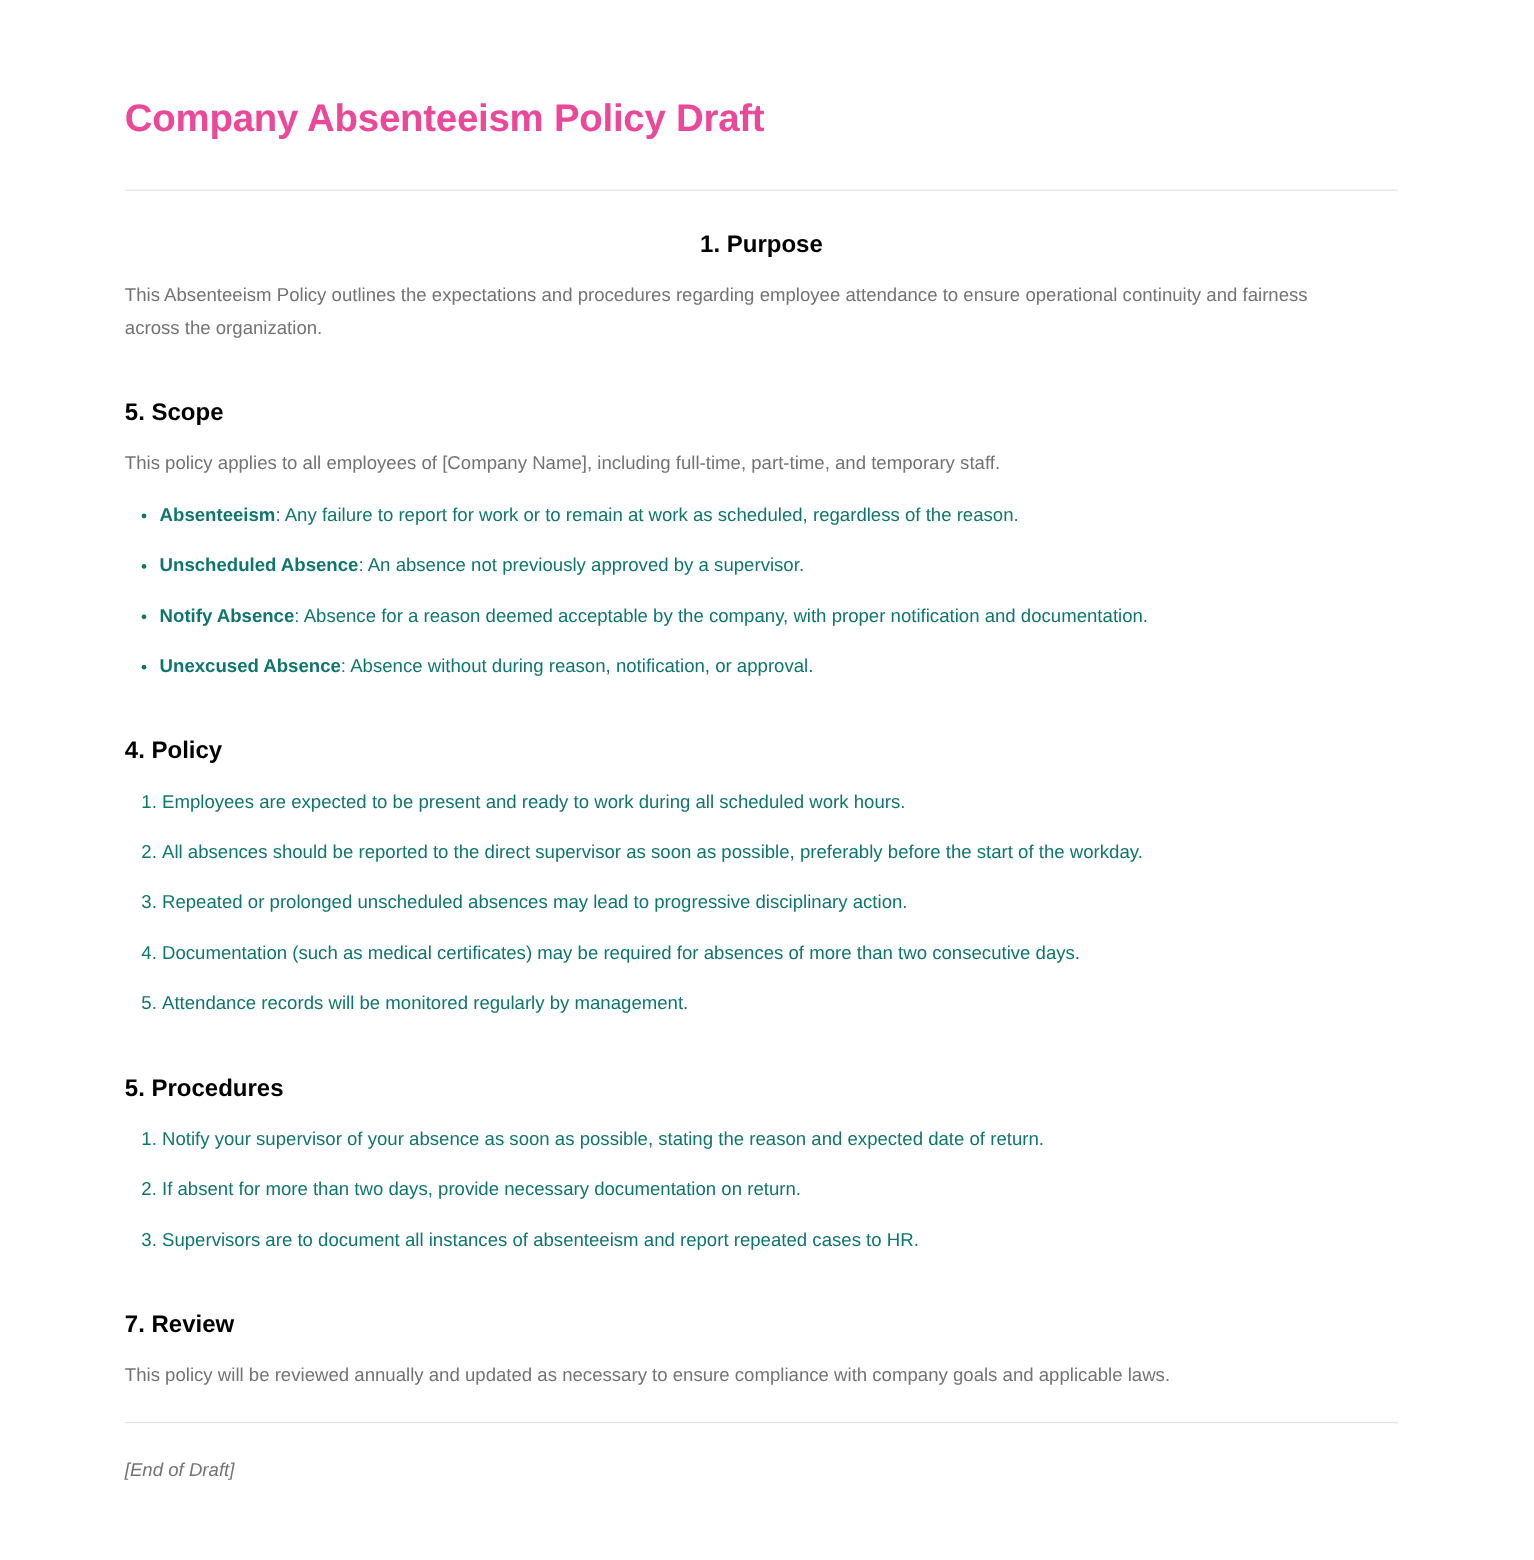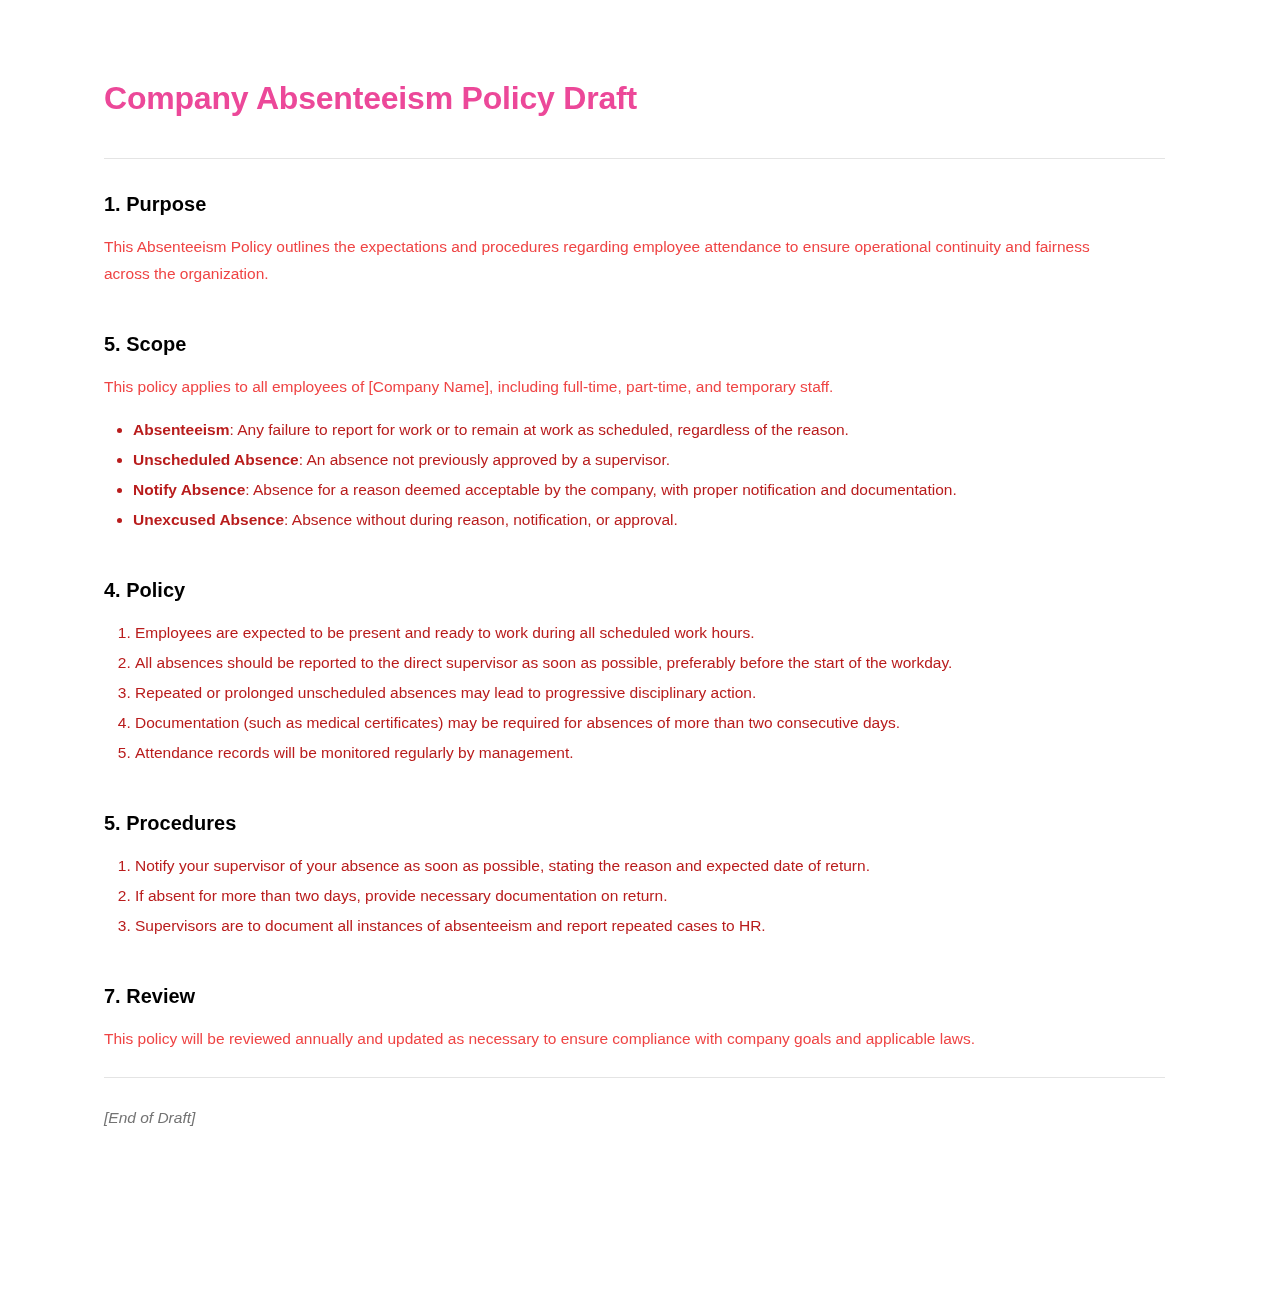--- a/index.html
+++ b/index.html
@@ -47,26 +47,27 @@
   }
   h2.section-heading {
     font-size: 20px;
     font-weight: bold;
     line-height: 1.3;
     margin: 44px 0 0 0;
     color: #000;
   }
   h2.section-heading.first {
     margin-top: 32px;
+    text-align: center;
   }
   p.body-text {
     font-size: 15.5px;
     line-height: 27px;
     margin: 16px 0 0 0;
-    color: #ef4444;
+    color: #737373;
     max-width: 1035px;
   }
   ul.doc-list,
   ol.doc-list {
     margin: 17px 0 0 0;
     padding-left: 31px;
     max-width: 1035px;
   }
   ul.doc-list {
     list-style-type: disc;
@@ -75,25 +76,25 @@
   ol.doc-list {
     list-style-type: decimal;
     padding-left: 31px;
   }
   ul.doc-list li,
   ol.doc-list li {
     font-size: 15.5px;
     line-height: 26px;
     margin: 0 0 0 0;
     padding: 0;
-    color: #b91c1c;
+    color: #0f766e;
   }
   ul.doc-list li + li,
   ol.doc-list li + li {
-    margin-top: 4px;
+    margin-top: 16px;
   }
   ul.doc-list li::marker {
     font-size: 15.5px;
   }
   ol.doc-list li::marker {
     font-size: 15.5px;
   }
   .term {
     font-weight: bold;
   }

